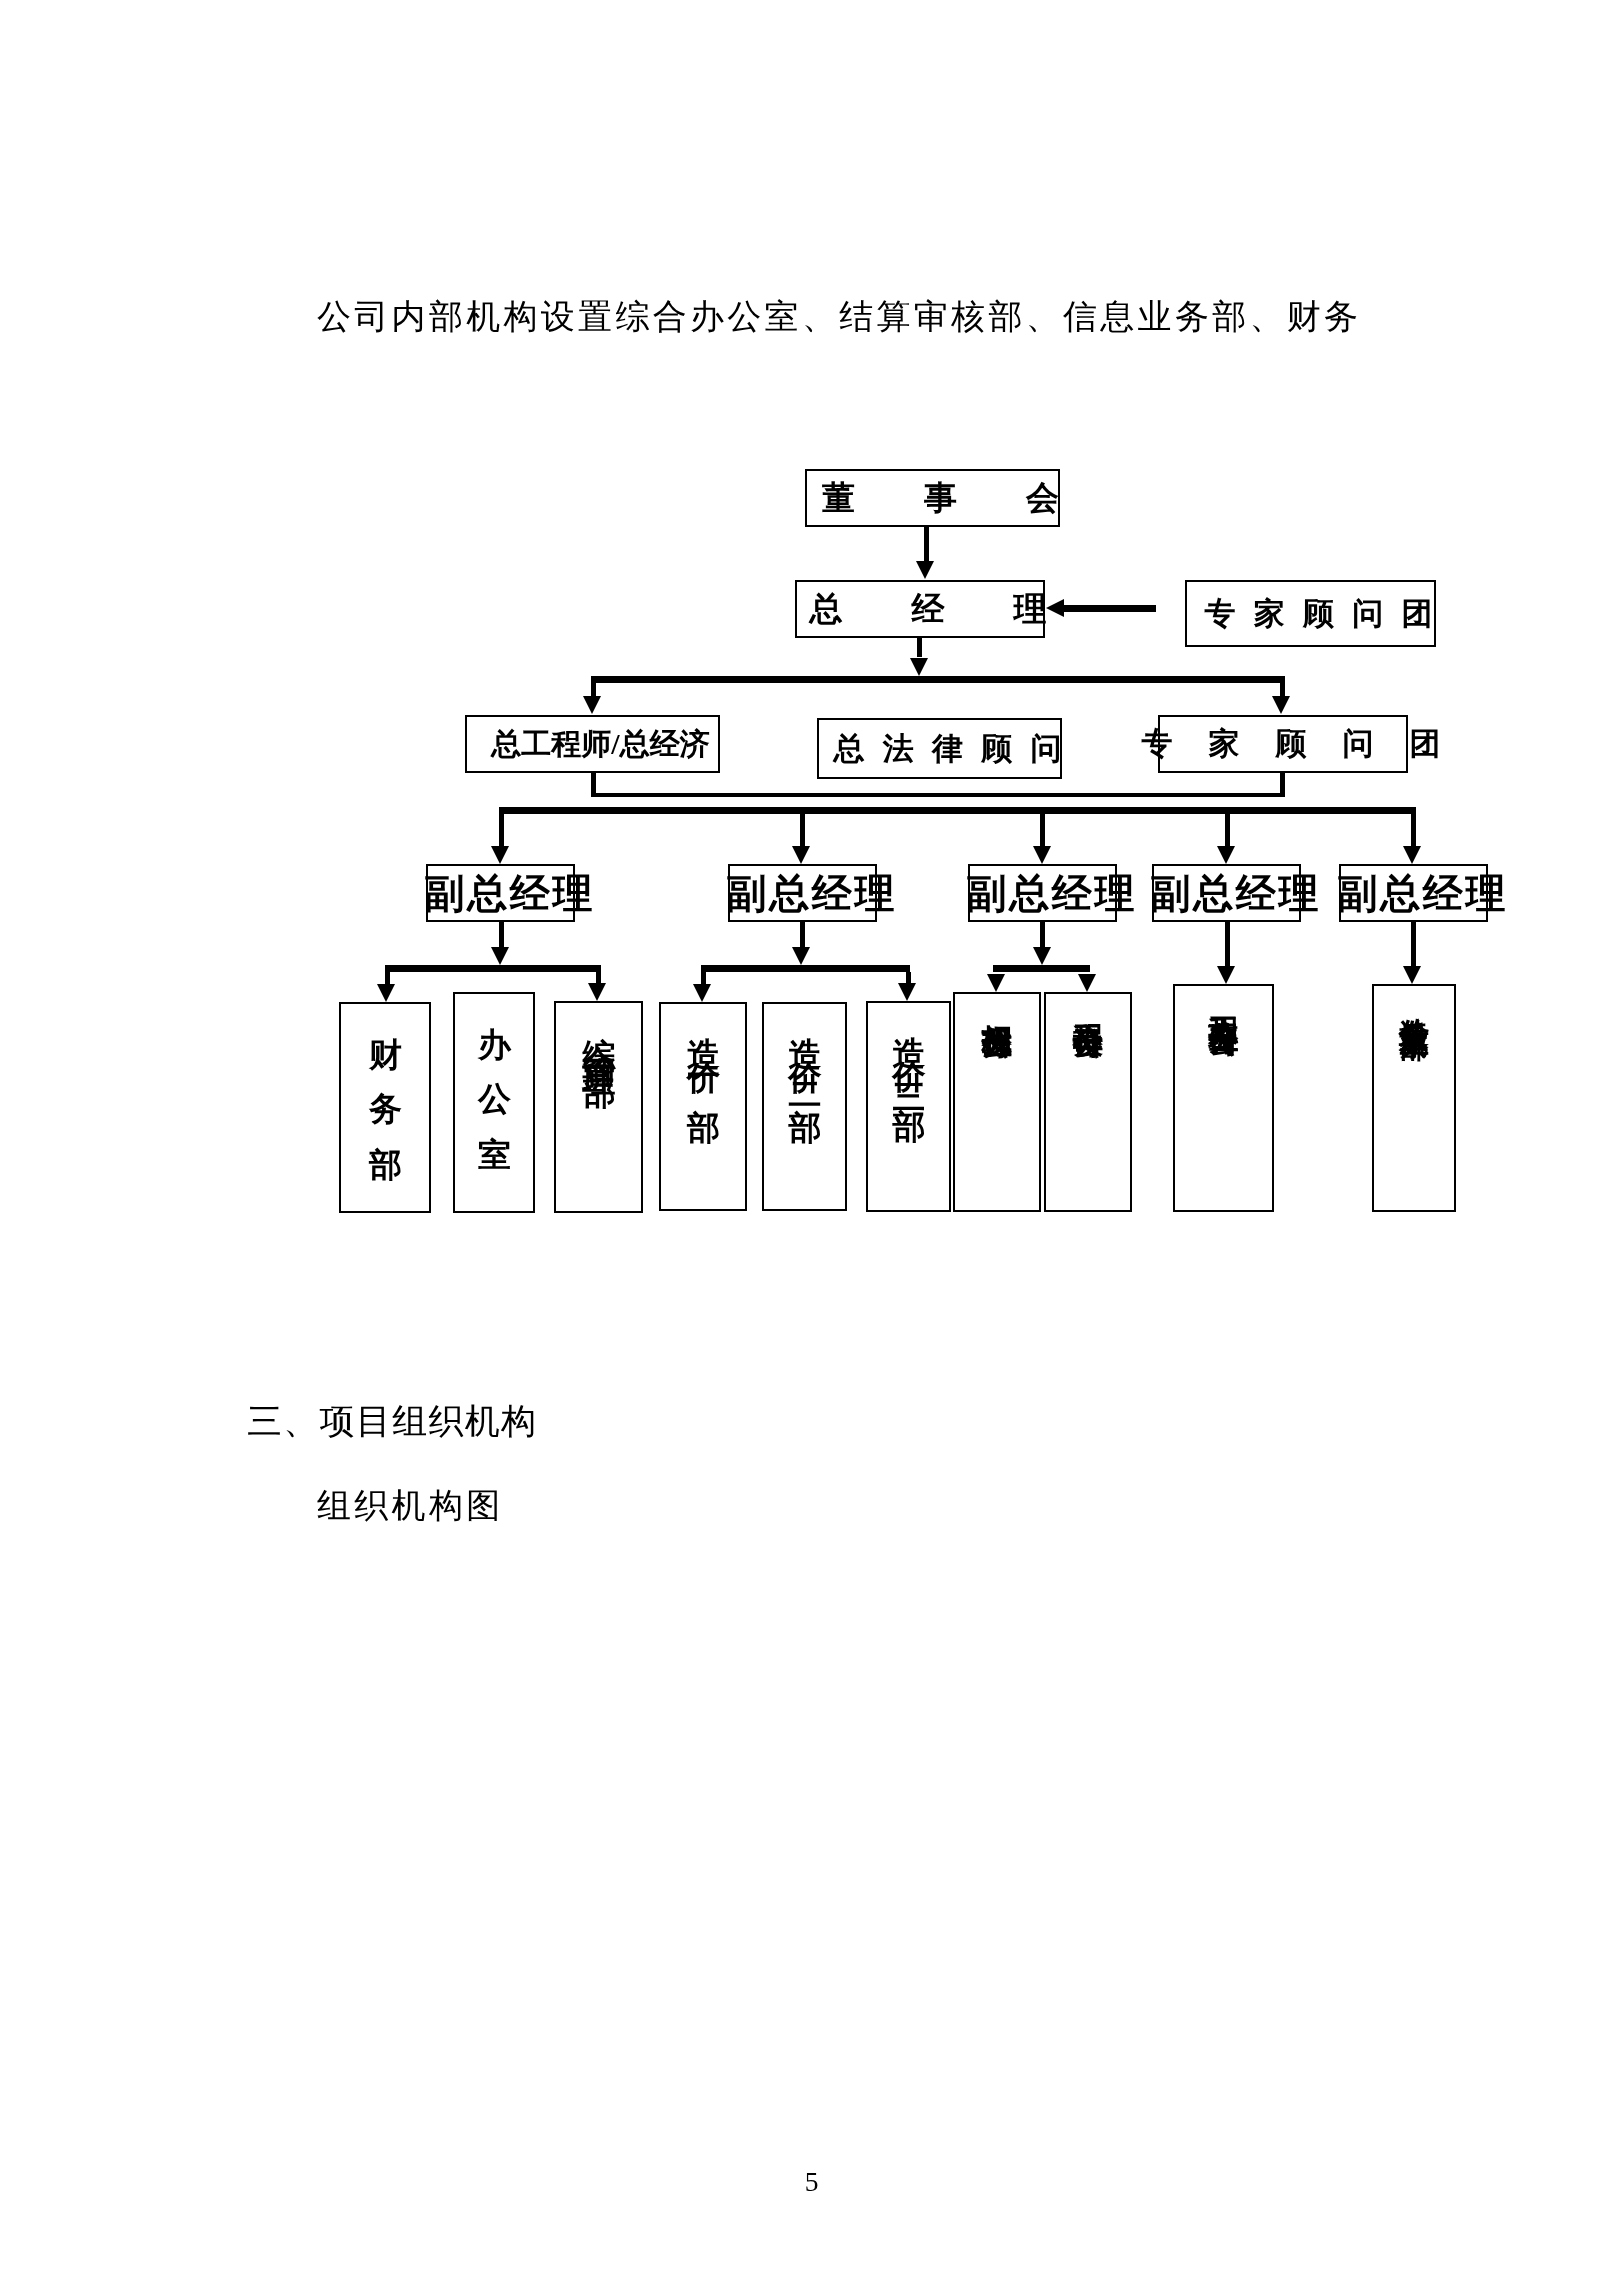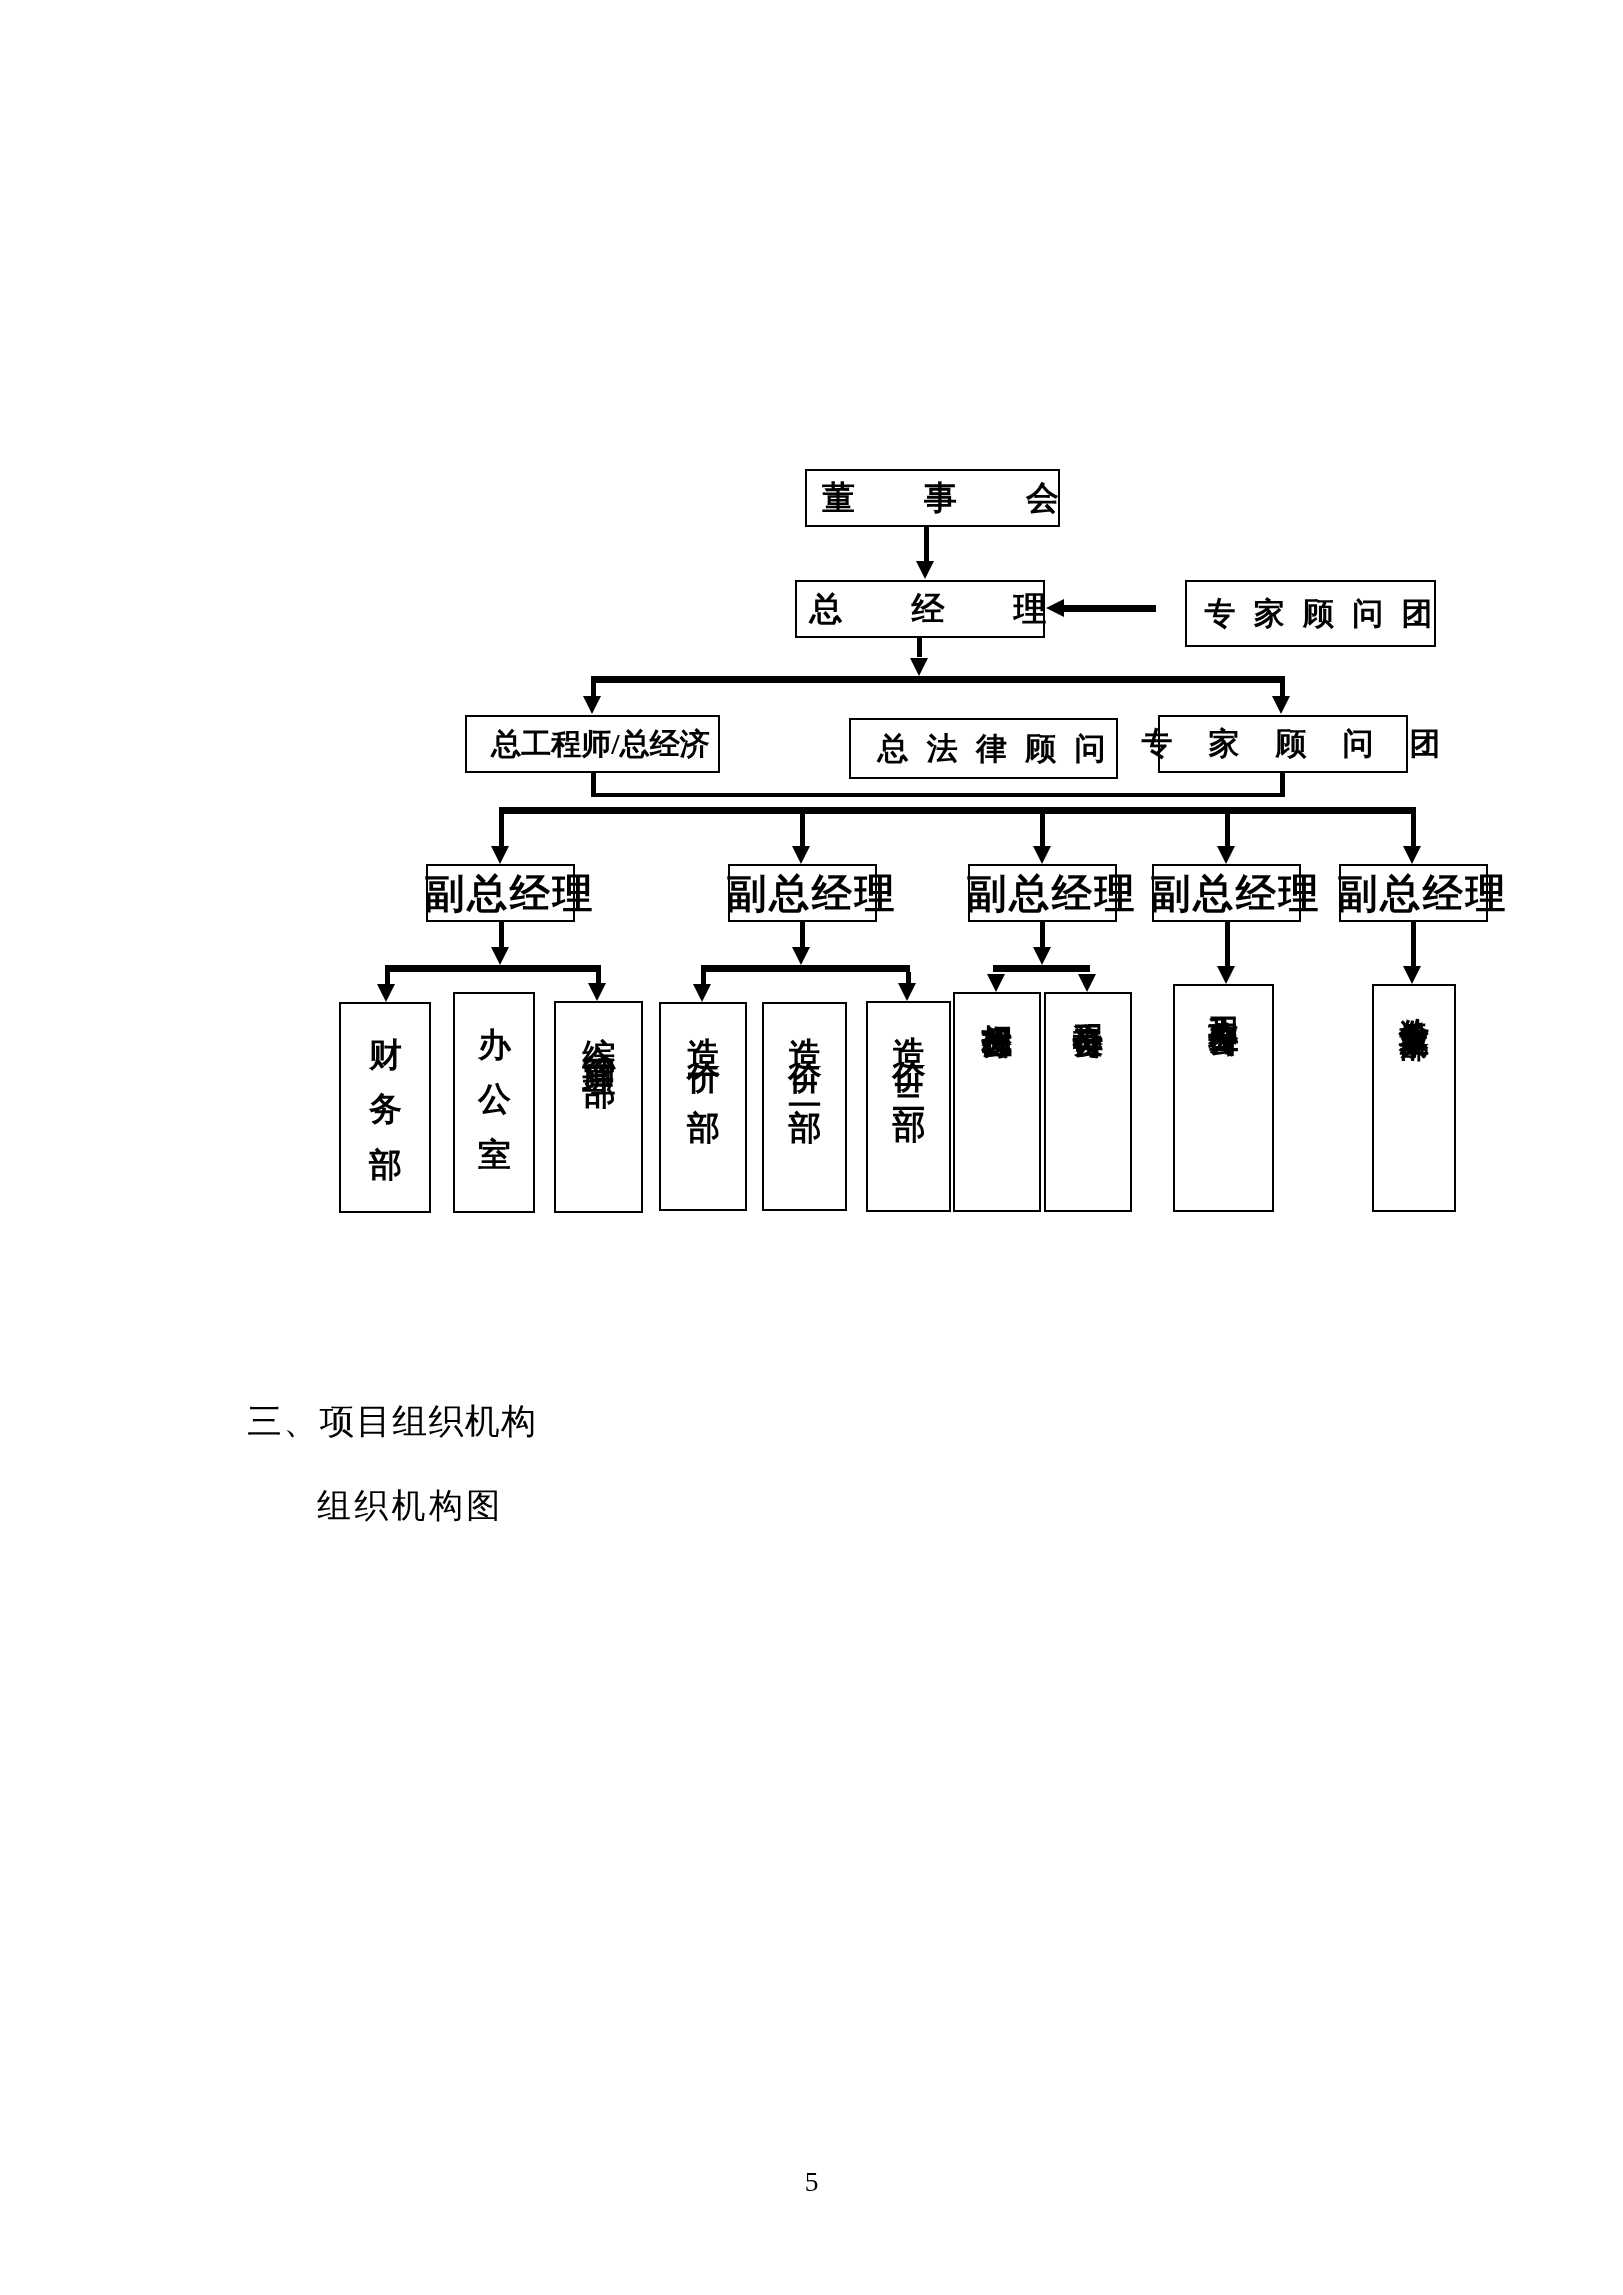--- a/index.html
+++ b/index.html
@@ -69,35 +69,36 @@
   .al{position:absolute;width:0;height:0;
       border-top:9.8px solid transparent;
       border-bottom:9.8px solid transparent;
       border-right:18.3px solid #000;}
 </style>
 </head>
 <body>
 
 <div class="page">
 
+  <div class="txt body" style="left:317px;top:294px">公司内部机构设置综合办公室、结算审核部、信息业务部、财务</div>
 
   <div class="hbox ls-b" style="left:805px;top:469px;width:255px;height:58px">
     <span>董事会</span>
   </div>
   <div class="hbox ls-b" style="left:795px;top:580px;width:250px;height:58px">
     <span>总经理</span>
   </div>
   <div class="hbox ls-e" style="left:1185px;top:580px;width:251px;height:67px">
     <span>专家顾问团</span>
   </div>
 
   <div class="hbox ls-0" style="left:465px;top:715px;width:255px;height:58px">
     <span>总工程师/总经济</span>
   </div>
-  <div class="hbox ls-e" style="left:849px;top:718px;width:269px;height:61px">
+  <div class="hbox ls-e" style="left:817px;top:718px;width:245px;height:61px">
     <span>总法律顾问</span>
   </div>
   <div class="hbox ls-a" style="left:1158px;top:715px;width:250px;height:58px">
     <span>专家顾问团</span>
   </div>
 
   <div class="hbox ls-fz" style="left:426px;top:864px;width:149px;height:58px">
     <span>副总经理</span>
   </div>
   <div class="hbox ls-fz" style="left:728px;top:864px;width:149px;height:58px">

